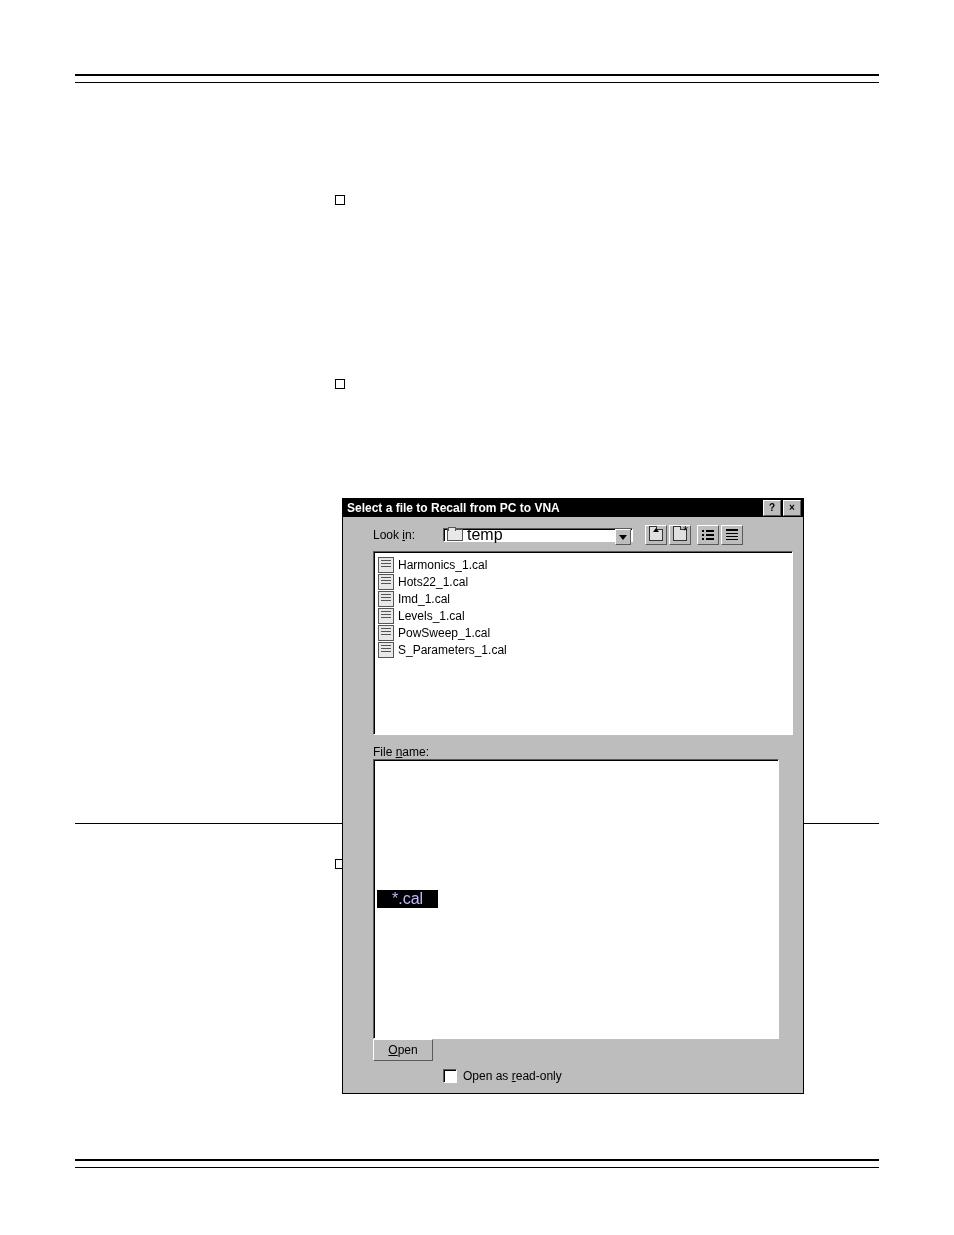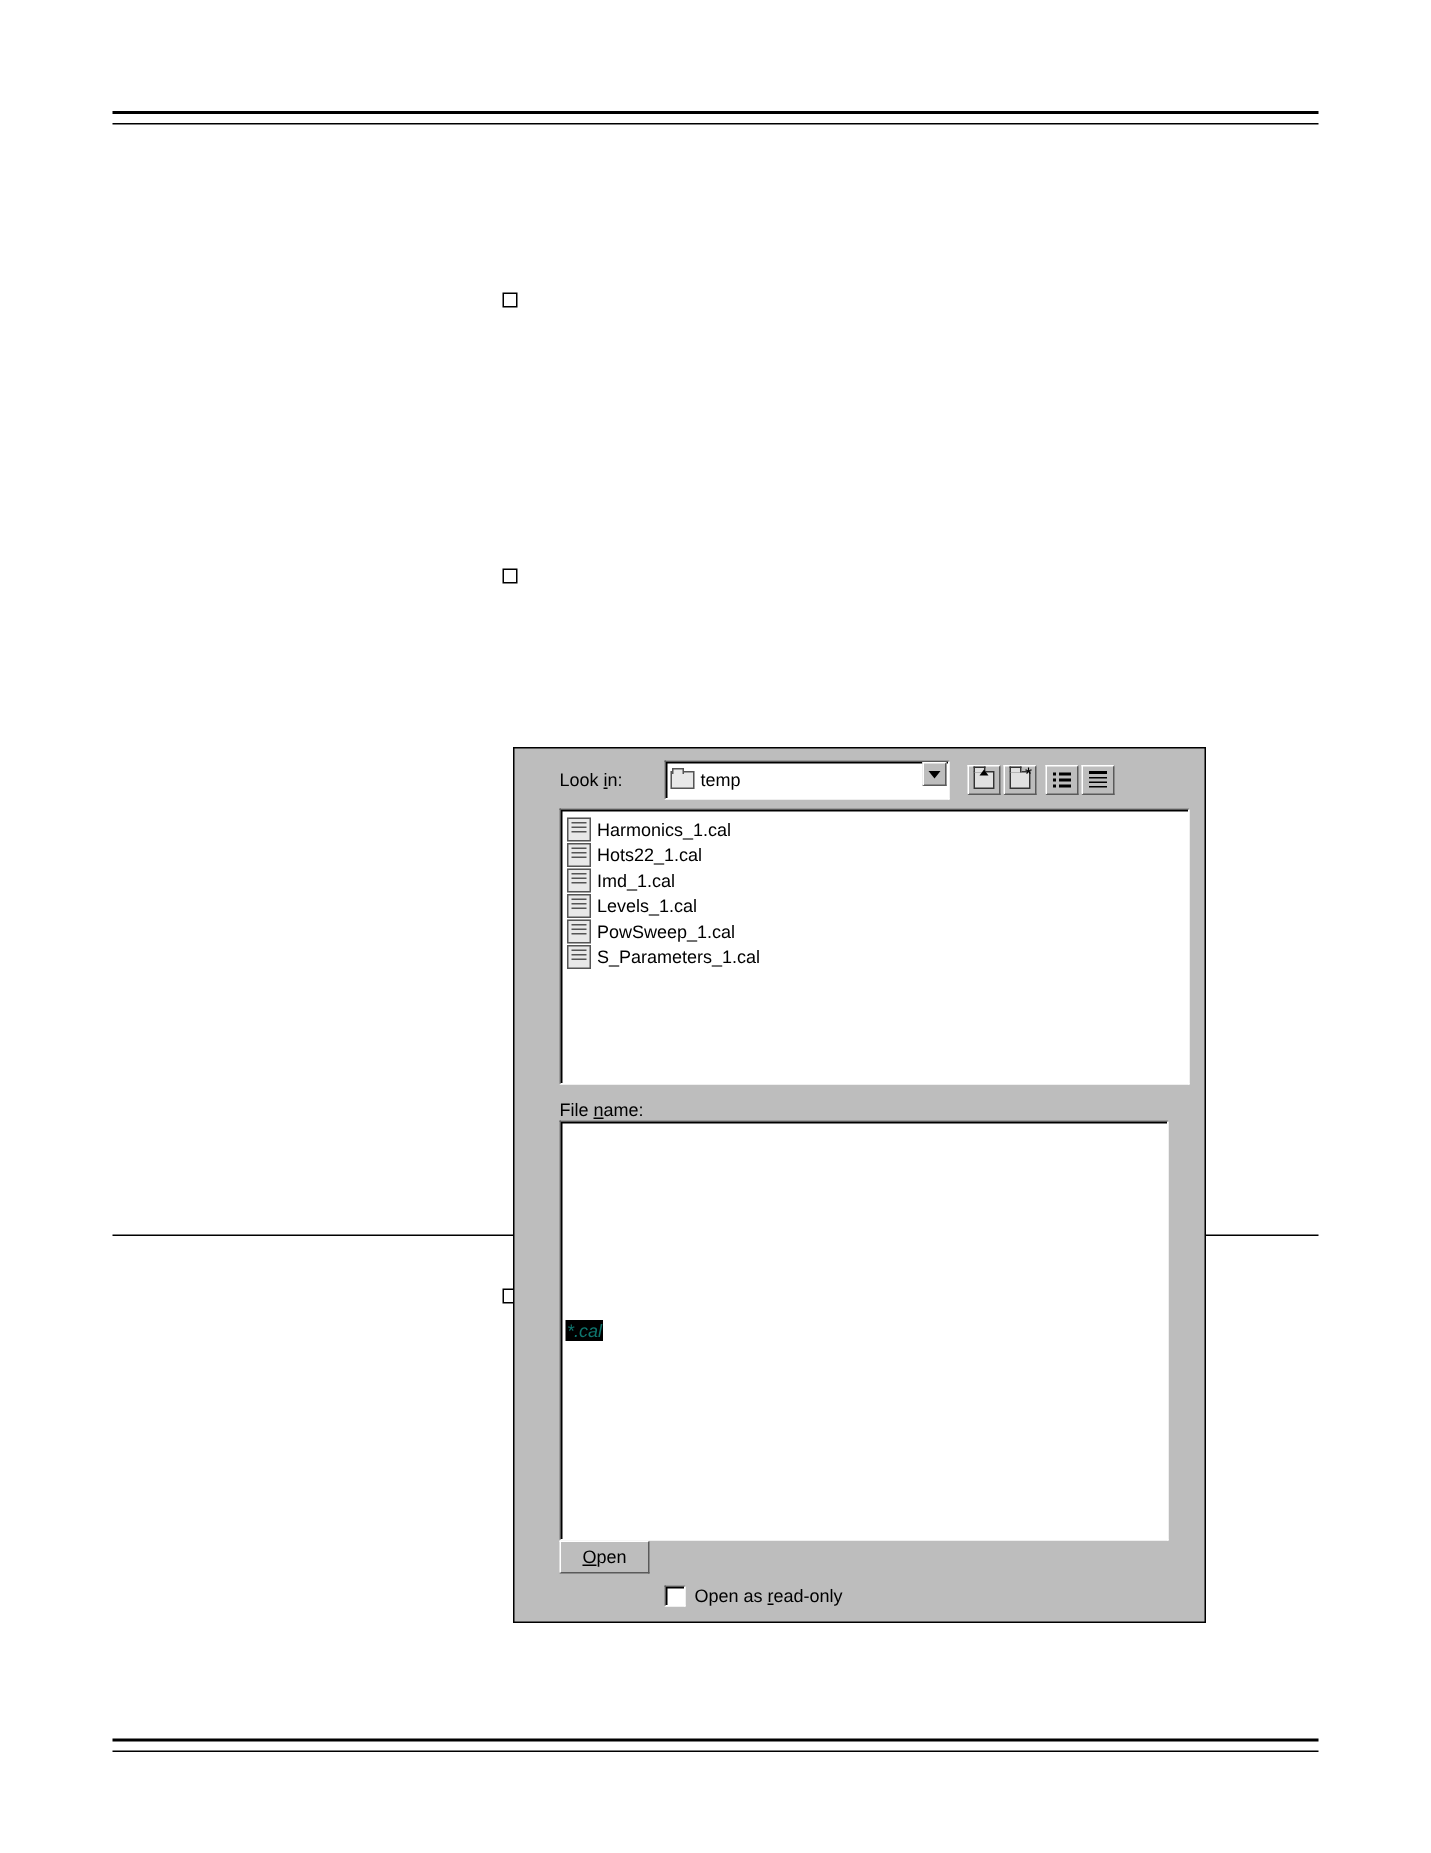--- a/index.html
+++ b/index.html
@@ -81,24 +81,24 @@
   .lbl {
     width: 70px;
     font-size: 12px;
   }
   .sunken {
     background: #fff;
     border: 1px solid #5a5a5a;
     border-right-color: #fff;
     border-bottom-color: #fff;
     box-shadow: inset 1px 1px 0 #000;
-    height: 26px;
+    height: 14px;
     box-sizing: border-box;
     padding: 1px 3px;
-    font-size: 12px;
+    font-size: 16px;
     display: flex; align-items: center;
   }
   .raised {
     background: #bdbdbd;
     border: 1px solid #fff;
     border-right-color: #5a5a5a;
     border-bottom-color: #5a5a5a;
     box-sizing: border-box;
   }
   .icon-btn {
@@ -167,21 +167,21 @@
   }
   .filename-row, .filetypes-row {
     display: flex; margin-bottom: 8px; flex-direction: column;
   }
   .big-input {
     flex: 0 0 280px;
     margin-right: 14px;
     position: relative;
   }
   .selected-text {
-    background: #000; color:#0f766e; padding:0 1px;font-style:italic;
+    background: #000; color:#c4b5fd; padding:0 15px;
   }
   .btn {
     width: 60px; height: 22px;
     display: flex; align-items: center; justify-content: center;
     font-size: 12px;
   }
   .chk-row {
     display:flex; 
     margin-left:70px;
   }
@@ -254,20 +254,29 @@
       <div class="bullet-box"></div>
     </div>
   <div class="bullet-row" style="top:377px;">
       <div class="bullet-box"></div>
     </div>
   <div class="bullet-row" style="top:857px;">
       <div class="bullet-box"></div>
     </div>
 
   <div class="dlg">
+    <div class="titlebar">
+      <span class="title">Select a file to Recall from PC to VNA</span>
+      <div class="tb-btn">
+          <span>?</span>
+        </div>
+      <div class="tb-btn">
+          <span>×</span>
+        </div>
+    </div>
 
     <div class="dlg-body">
 
       <div class="row">
         <div class="lbl">Look <span class="u">i</span>n:</div>
         <div class="sunken lookin-select">
           <span class="folder-mini"></span>
           <span>temp</span>
           <div class="dd-arrow raised">
               <div class="tri-down"></div>

